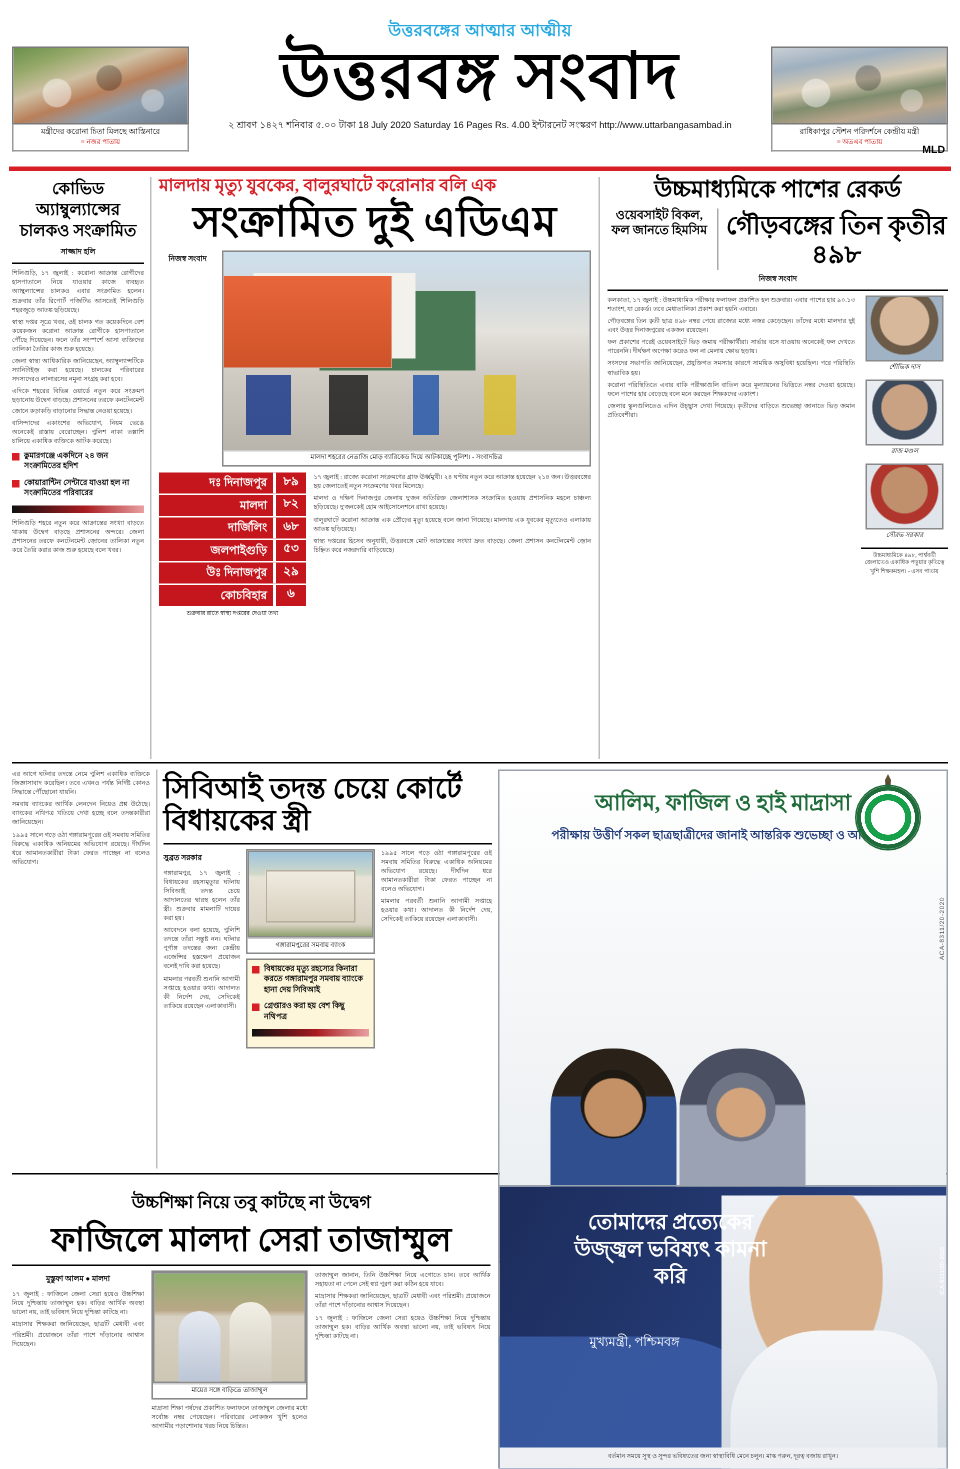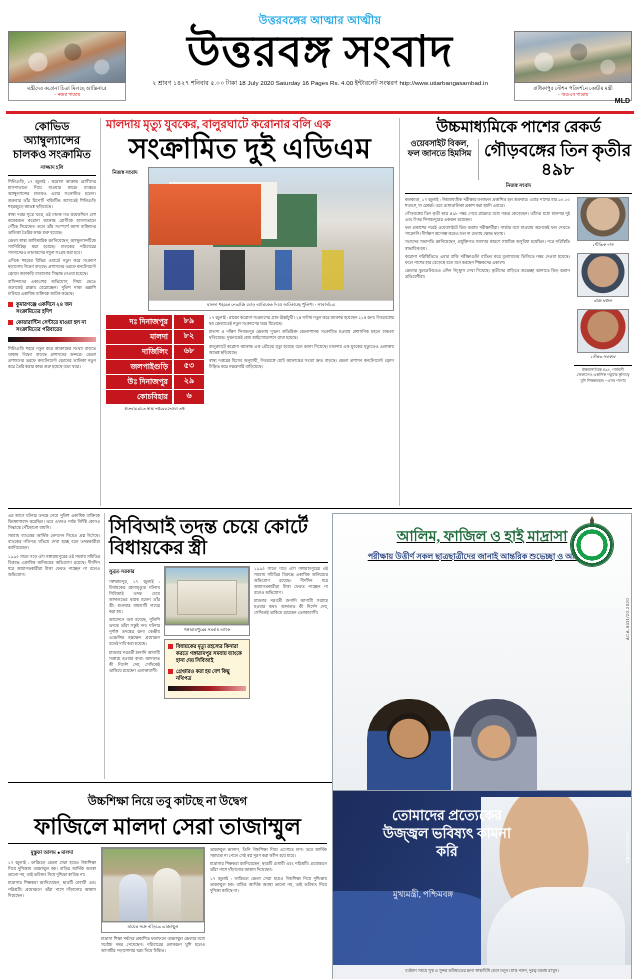--- a/index.html
+++ b/index.html
@@ -116,21 +116,21 @@
   }
 
   
   .stats { width:98px; }
   .stat-row { display:flex; height:13.5px; margin-bottom:1.5px; }
   .stat-name {
     flex:1; background:#c4161c; color:#fff; font-size:7.5px; font-weight:bold;
     text-align:right; padding:1px 4px 0 2px; line-height:12px;
   }
   .stat-val {
-    width:32px; background:#c4161c; color:#fff; font-size:8px; font-weight:bold;
+    width:22px; background:#c4161c; color:#fff; font-size:8px; font-weight:bold;
     text-align:center; line-height:12px; border-left:2px solid #fff;
   }
   .stat-note { font-size:4px; text-align:center; margin-top:2px; }
 
   
   .bullets { margin-top:4px; }
   .bullet { display:flex; gap:3px; margin-bottom:4px; }
   .bullet .sq { width:5px; height:5px; background:#d91f26; flex:0 0 auto; margin-top:1px;}
   .bullet .tx { font-size:5.2px; font-weight:bold; line-height:1.35; }
   .grad-bar { height:5px; background:linear-gradient(90deg,#111 0%,#a81c20 55%,#e8a0a2 100%); margin:3px 0 4px; }
@@ -161,21 +161,20 @@
     content:""; position:absolute; left:14%; top:22%; width:72%; height:62%;
     background:linear-gradient(180deg,#f0ece0,#d6cfbd);
     box-shadow: inset 0 0 0 1px #b6ae9c;
   }
   .note-box { border:1px solid #8a8a8a; background:#fdf6da; padding:3px; margin-top:3px; }
 
   
   .ad {
     position:relative; height:329px; border:1px solid #9aa2ab; overflow:hidden;
     background:linear-gradient(180deg,#ffffff 0%,#f4f6f7 46%,#e9edf0 100%);
-    text-decoration:underline;
   }
   .ad-title { text-align:center; font-size:14.5px; font-weight:bold; color:#1f6b3a; line-height:1.22; padding-top:14px; }
   .ad-sub { text-align:center; font-size:8px; font-weight:bold; color:#1f3b7a; line-height:1.35; margin-top:6px; }
   .ad-seal {
     position:absolute; right:18px; top:10px; width:42px; height:42px; border-radius:50%;
     background:radial-gradient(circle,#ffffff 38%,#17a04a 39% 52%,#ffffff 53% 60%,#1f6b3a 61% 100%);
     box-shadow:0 0 0 1px #1f6b3a;
   }
   .ad-emblem { position:absolute; right:34px; top:2px; width:10px; height:14px;
     background:linear-gradient(180deg,#6d5a3a,#3d3324); clip-path:polygon(50% 0,70% 28%,62% 100%,38% 100%,30% 28%); }

